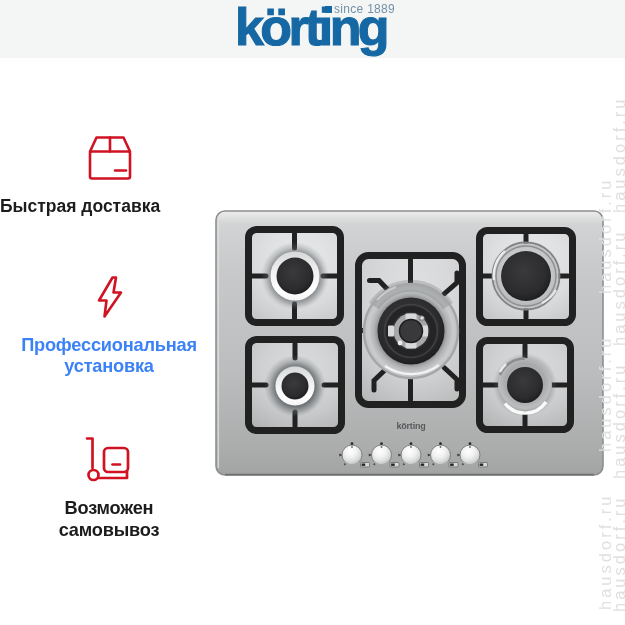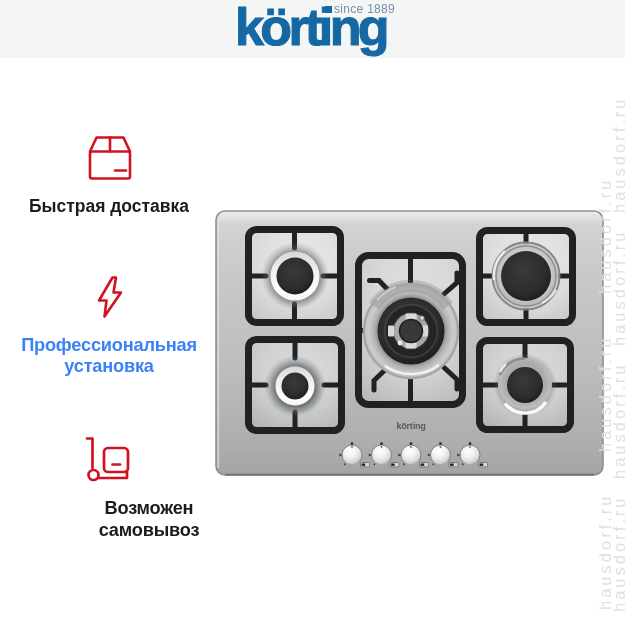--- a/index.html
+++ b/index.html
@@ -20,37 +20,37 @@
 
 <div class="abs" style="left:334px;top:2px;font-size:12px;color:#7490a8;letter-spacing:0.3px;">since 1889</div>
 
 <svg class="abs" style="left:86px;top:134px;" width="48" height="48" viewBox="0 0 48 48" fill="none" stroke="#cf1322" stroke-width="2.6" stroke-linejoin="round" stroke-linecap="round">
   <path d="M4 17.5 L10.5 3.5 L37.5 3.5 L44 17.5"></path>
   <path d="M24 3.5 L24 17.5"></path>
   <rect x="4" y="17.5" width="40" height="27" rx="2"></rect>
   <path d="M29 36.5 L40 36.5"></path>
 </svg>
 
-<div class="abs" style="left:0;top:196px;width:218px;text-align:center;font-size:17.5px;font-weight:bold;color:#1c1c1c;">Быстрая доставка</div>
+<div class="abs" style="left:0;top:196px;width:218px;font-size:17.5px;font-weight:bold;color:#1c1c1c;">Быстрая доставка</div>
 
 <svg class="abs" style="left:96px;top:274px;" width="28" height="46" viewBox="0 0 28 46">
   <path d="M16.5 3.5 L3 26.5 L10.5 26.5 L8.5 42.5 L25 18.5 L17.5 18.5 L20 3.5 Z" fill="none" stroke="#cf1322" stroke-width="2.6" stroke-linejoin="round"></path>
 </svg>
 
 <div class="abs" style="left:0;top:335px;width:218px;text-align:center;font-size:18.2px;font-weight:bold;color:#3b82f6;line-height:21px;letter-spacing:-0.2px;">Профессиональная<br>установка</div>
 
 <svg class="abs" style="left:83px;top:435px;" width="48" height="48" viewBox="0 0 48 48" fill="none" stroke="#cf1322" stroke-width="2.7" stroke-linejoin="round" stroke-linecap="round">
   <path d="M4 3.5 L9.5 3.5 L9.5 33"></path>
   <circle cx="10.5" cy="40" r="5"></circle>
   <path d="M15.5 43 L44 43 L44 36"></path>
   <rect x="21" y="13" width="24" height="24" rx="4"></rect>
   <path d="M29.5 29.5 L37 29.5"></path>
 </svg>
 
-<div class="abs" style="left:0;top:496.5px;width:218px;text-align:center;font-size:18.2px;font-weight:bold;color:#1c1c1c;line-height:22px;letter-spacing:-0.2px;margin-left:40px;">Возможен<br>самовывоз</div>
+<div class="abs" style="left:0;top:496.5px;width:218px;text-align:center;font-size:18.2px;font-weight:bold;color:#1c1c1c;line-height:22px;letter-spacing:-0.2px;">Возможен<br>самовывоз</div>
 
 <svg class="abs" style="left:0;top:0;" width="625" height="625" viewBox="0 0 625 625">
   <defs>
     <linearGradient id="body" x1="0" y1="0" x2="0" y2="1">
       <stop offset="0" stop-color="#ededed"></stop>
       <stop offset="0.05" stop-color="#d2d3d4"></stop>
       <stop offset="0.25" stop-color="#c7c8c9"></stop>
       <stop offset="0.6" stop-color="#bcbdbe"></stop>
       <stop offset="0.9" stop-color="#abacac"></stop>
       <stop offset="1" stop-color="#a2a3a3"></stop>

